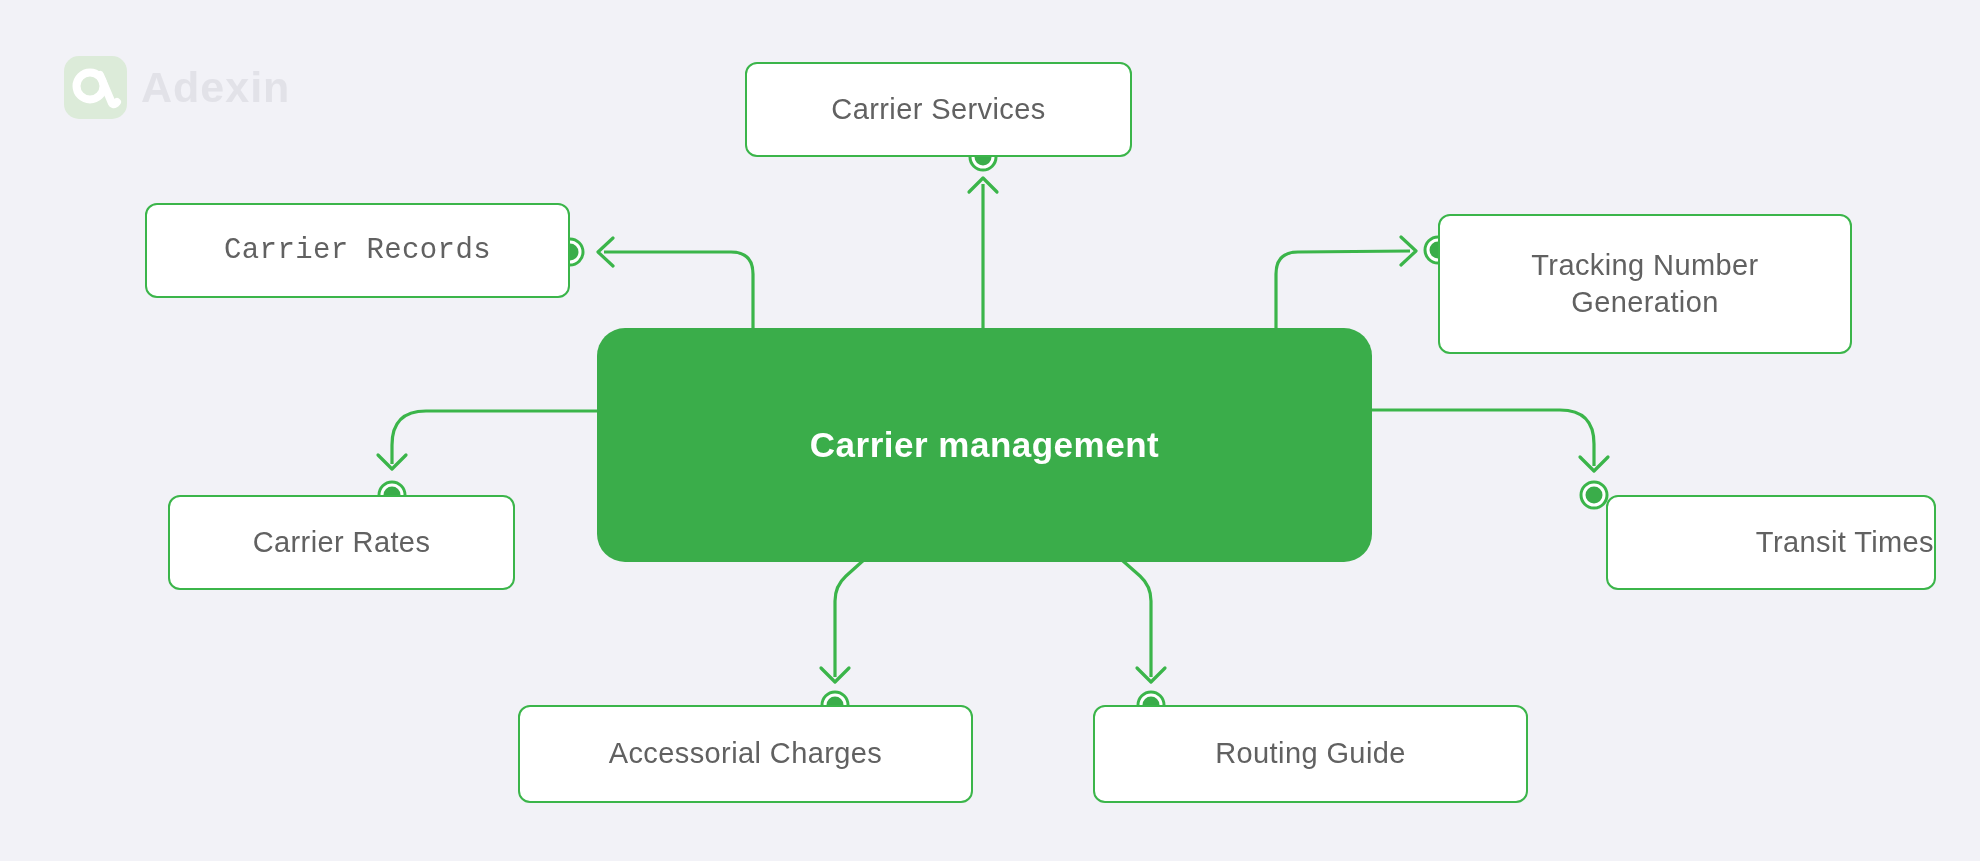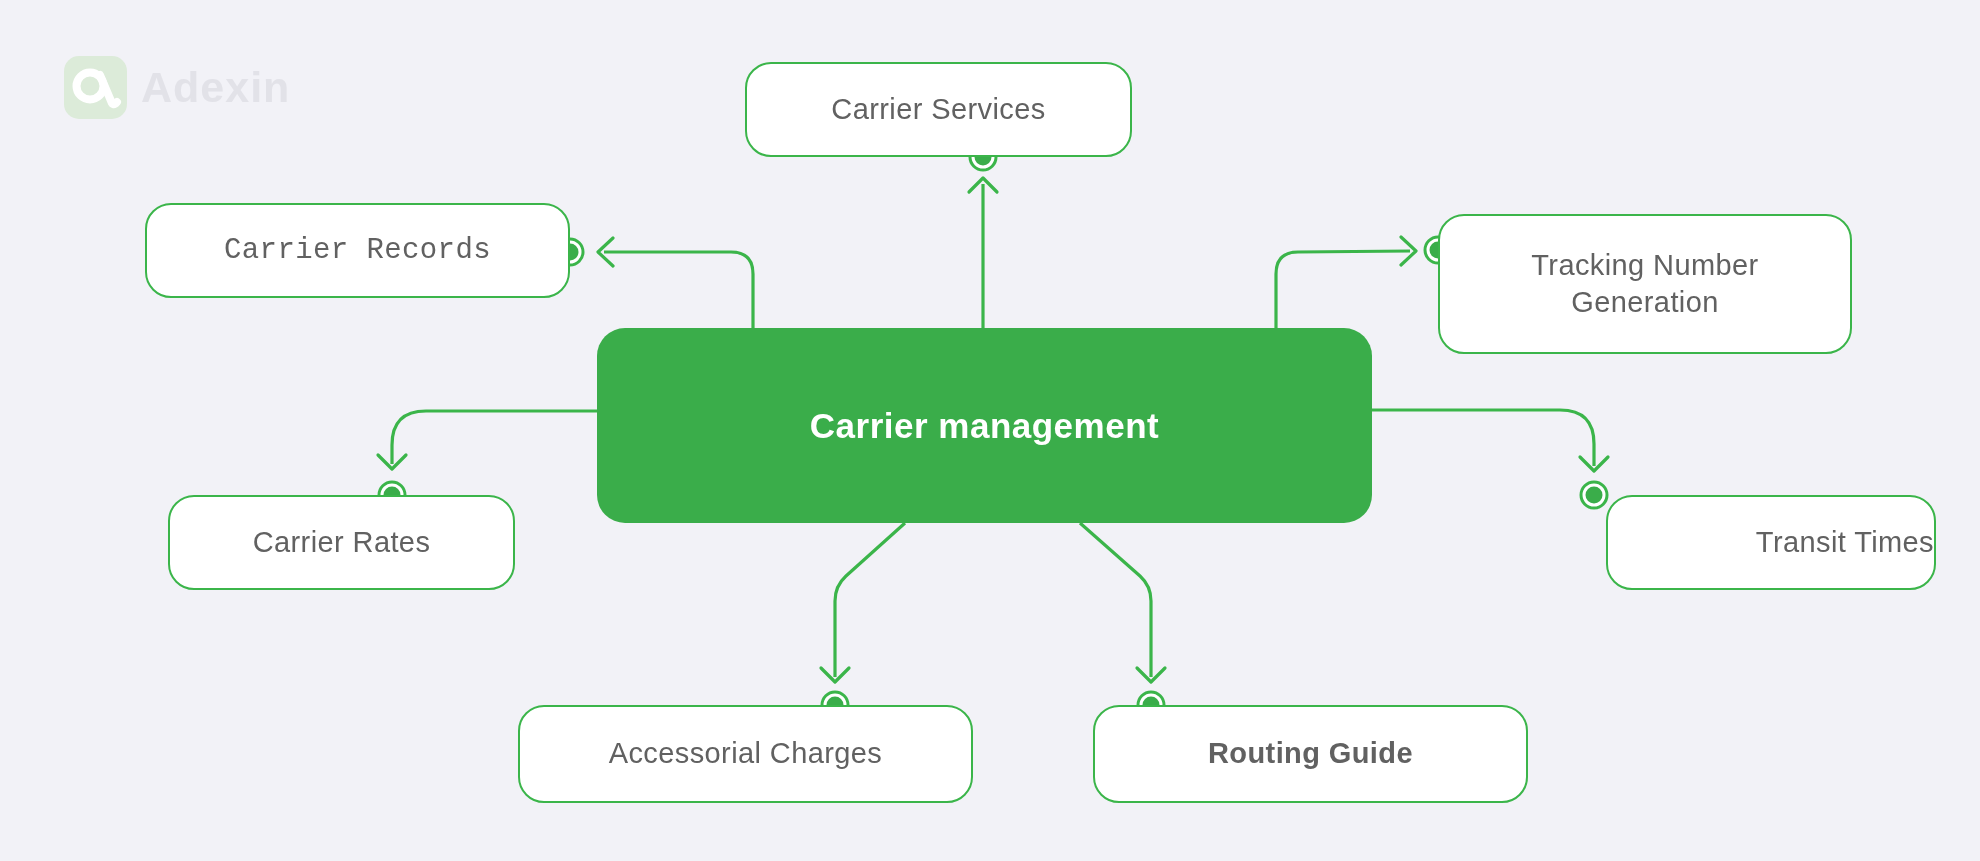--- a/index.html
+++ b/index.html
@@ -34,39 +34,39 @@
   .wire { fill: none; stroke: #3bb54a; stroke-width: 3.2; }
   .arrowhead { fill: none; stroke: #3bb54a; stroke-width: 3.2; stroke-linecap: round; stroke-linejoin: round; }
   .dot-outer { fill: #ffffff; stroke: #3bb54a; stroke-width: 3; }
   .dot-inner { fill: #3aad4a; }
 
   
   .node {
     position: absolute;
     background: #ffffff;
     border: 2.5px solid #3bb54a;
-    border-radius: 26px;
+    border-radius: 12px;
     display: flex; align-items: center; justify-content: center;
     text-align: center;
     color: #616161;
     font-size: 29px;
     letter-spacing: 0.4px;
     line-height: 1.28;
   }
   .node-carrier-services        { left: 745px;  top: 62px;  width: 387px; height: 95px;  }
   .node-carrier-records         { left: 145px;  top: 203px; width: 425px; height: 95px; font-family: Liberation Mono, monospace;  }
   .node-tracking-number         { left: 1438px; top: 178px; width: 414px; height: 140px; padding: 0 42px; margin-top: 36px; }
   .node-carrier-rates           { left: 145px;  top: 495px; width: 347px; height: 95px; margin-left: 23px;  }
   .node-transit-times           { left: 1606px; top: 495px; width: 330px; height: 95px; justify-content: flex-end;  }
   .node-accessorial-charges     { left: 518px;  top: 705px; width: 455px; height: 98px;  }
-  .node-routing-guide           { left: 1093px; top: 705px; width: 435px; height: 98px; font-weight: bold;  }
+  .node-routing-guide           { left: 1093px; top: 705px; width: 435px; height: 98px;  }
 
   .center-node {
     position: absolute;
-    left: 597px; top: 328px; width: 775px; height: 195px;
+    left: 597px; top: 328px; width: 775px; height: 234px;
     background: #3aad4a;
     border-radius: 28px;
     display: flex; align-items: center; justify-content: center;
     color: #ffffff;
     font-size: 35px;
     font-weight: bold;
     letter-spacing: 0.5px;
   }
 </style>
 </head>

